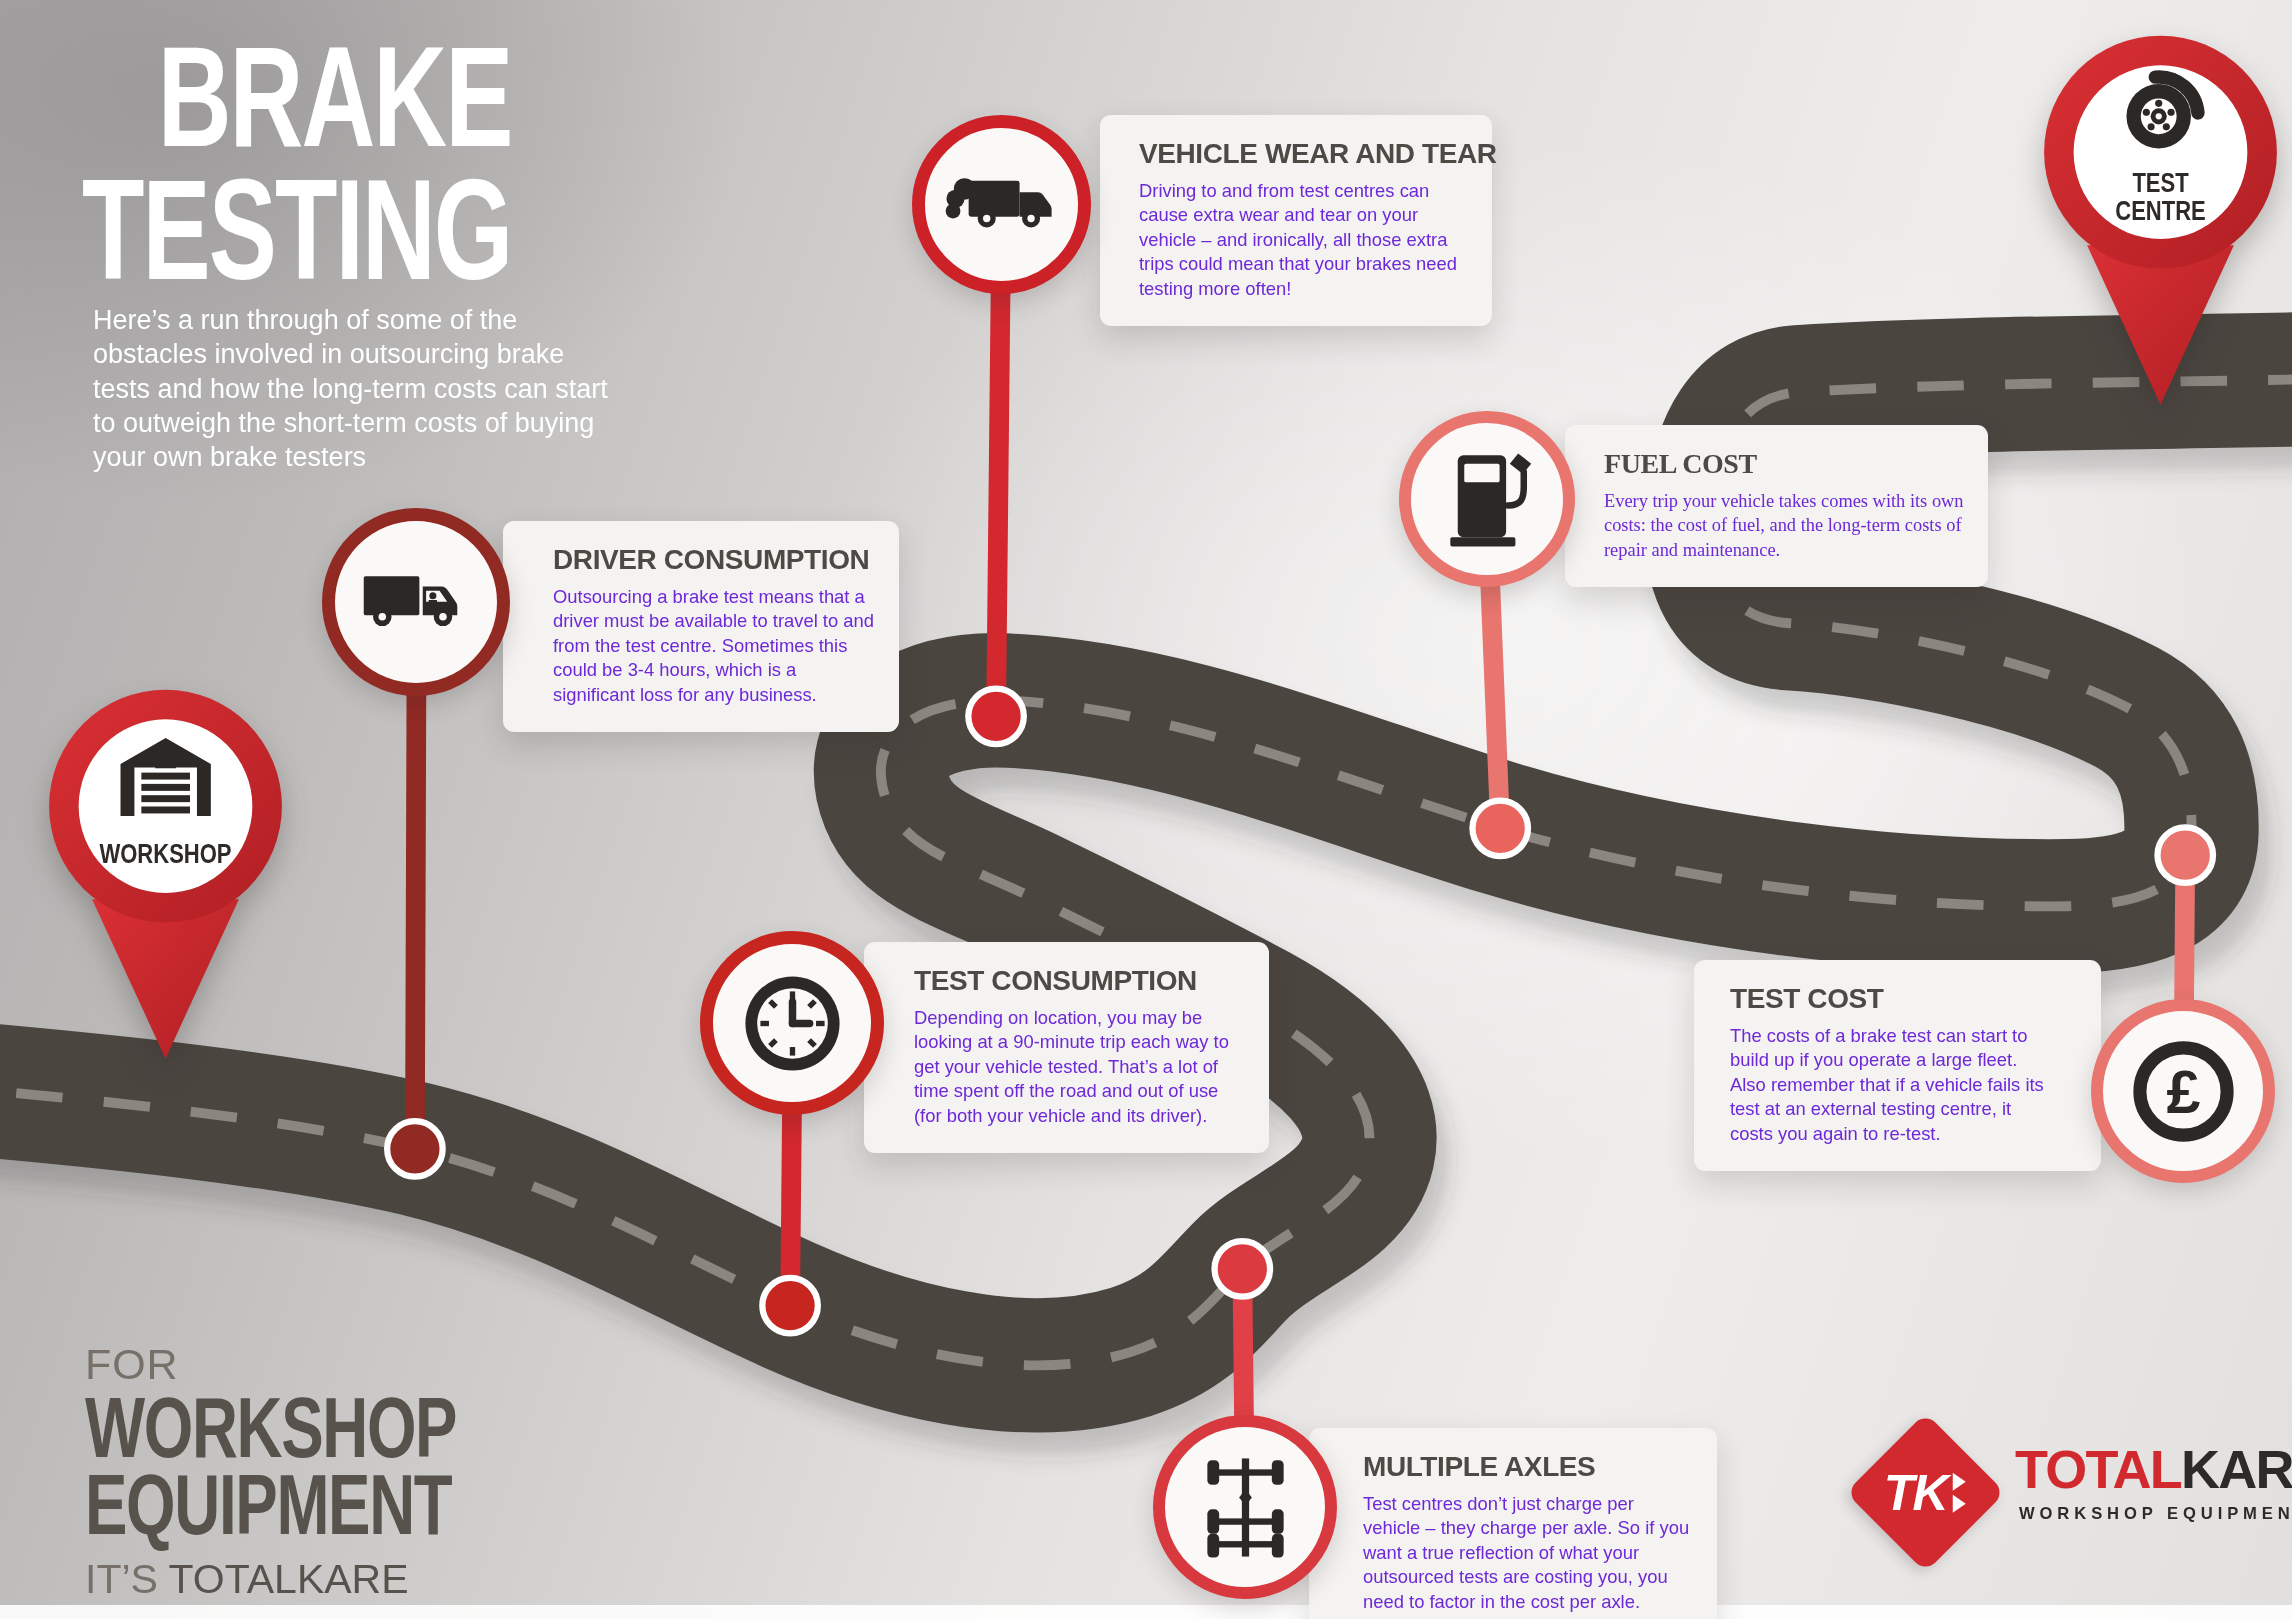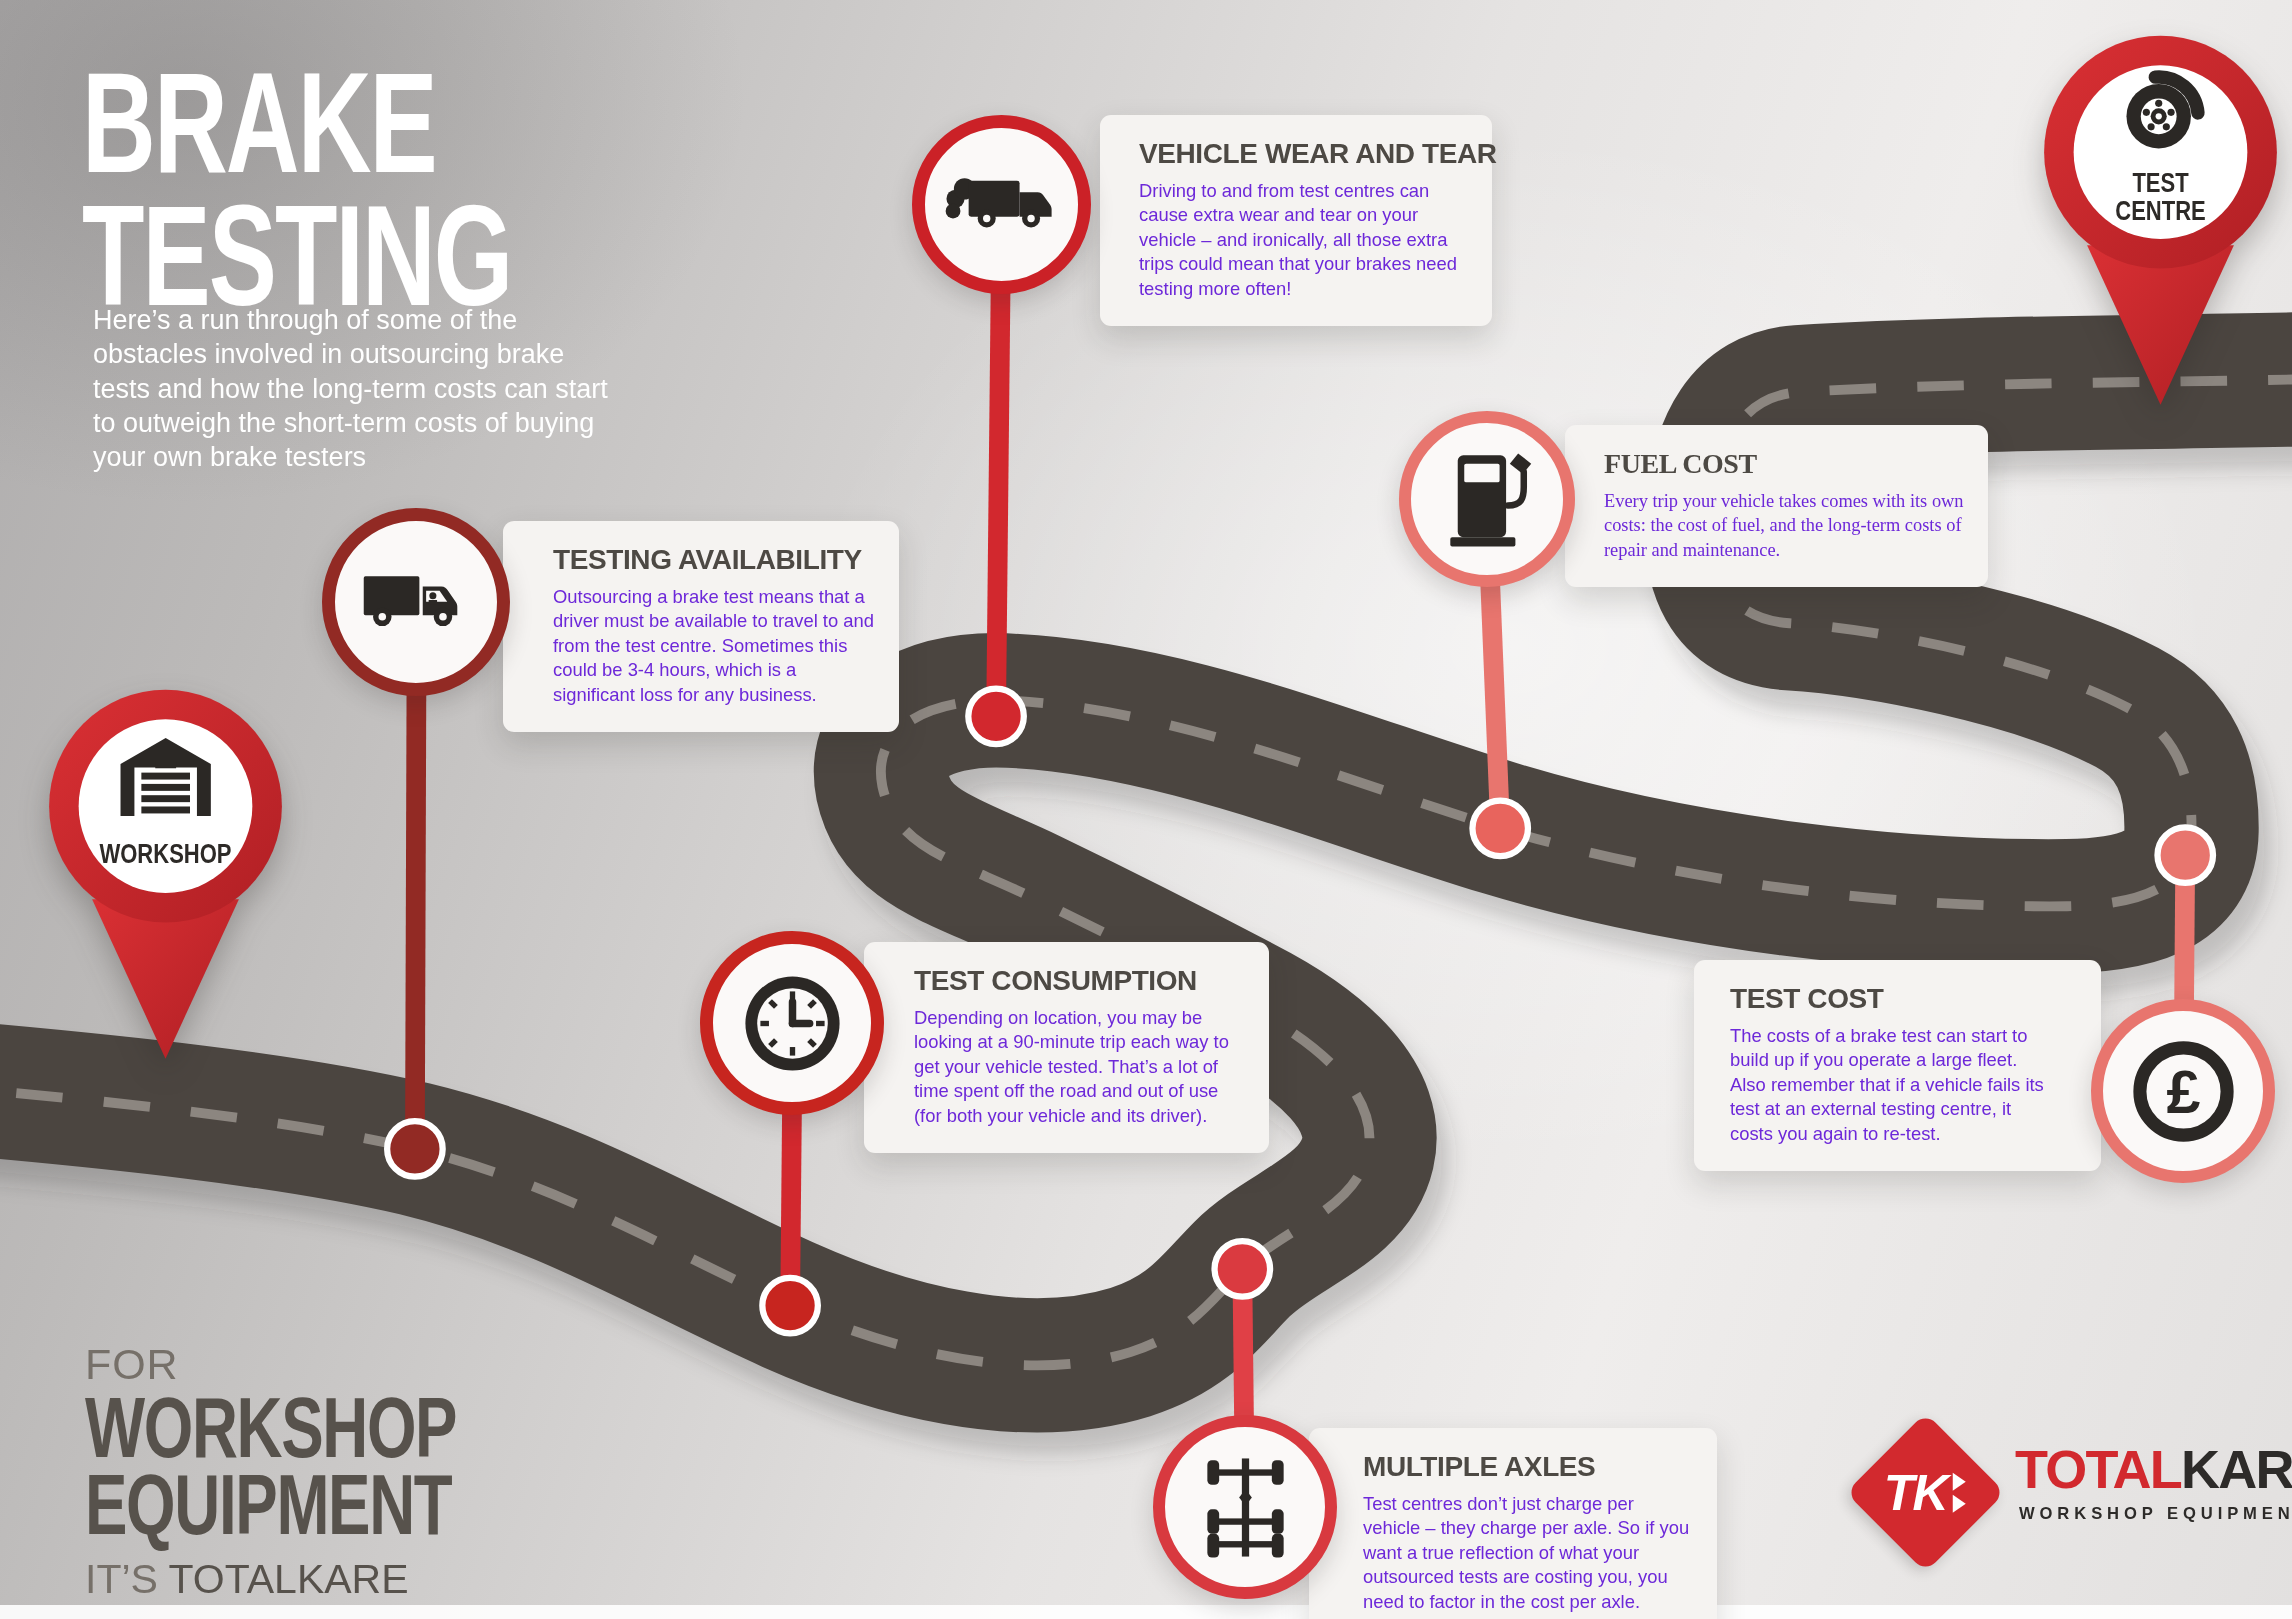--- a/index.html
+++ b/index.html
@@ -6,21 +6,21 @@
   body{width:2293px;height:1619px;overflow:hidden;font-family:"Liberation Sans","DejaVu Sans",sans-serif;}
   .stage{position:relative;width:2293px;height:1619px;overflow:hidden;
     background:
       radial-gradient(806px 582px at 8% 6%, rgba(92,90,90,.28), rgba(92,90,90,0) 70%),
       radial-gradient(985px 716px at 66% 40%, rgba(255,255,255,.55), rgba(255,255,255,0) 72%),
       linear-gradient(108deg,#aeacac 0%,#bcbab9 16%,#d2d0cf 36%,#e5e3e2 54%,#efedec 72%,#e2e0df 100%);}
   .bottom-strip{position:absolute;left:0;bottom:0;width:100%;height:14.3px;background:rgba(255,255,255,.9);}
   svg{display:block;}
   #road-layer{position:absolute;left:0;top:0;z-index:1;}
   
-  .headline{position:absolute;left:82px;top:56px;z-index:3;color:#fff;}
+  .headline{position:absolute;left:82px;top:30px;z-index:3;color:#fff;text-align:right;}
   .headline .line{font-weight:bold;font-size:142px;line-height:133px;letter-spacing:-2.7px;
     transform:scaleX(.72);transform-origin:left top;white-space:nowrap;}
   .subtitle{position:absolute;left:85px;top:303px;width:515px;z-index:3;color:#fff;
     font-weight:normal;font-size:27px;line-height:1.27;margin-left:8px;}
   
   .callout{position:absolute;background:#f5f3f1;border-radius:11px;z-index:4;
     box-shadow:0 12.5px 30px rgba(40,36,33,.16);padding:23px 22px 25px 39px;box-sizing:border-box;}
   .callout h3{margin:0 0 9px 0;font-size:28px;font-weight:bold;color:#4d4944;letter-spacing:-0.4px;white-space:nowrap;}
   .callout p{margin:0;font-size:18.4px;line-height:1.33;color:#6d28d9;}
   
@@ -157,21 +157,21 @@
       <text transform="translate(150,218) scale(0.82,1)" text-anchor="middle" font-size="30" font-weight="bold" fill="#2d2a27">CENTRE</text>
     </svg>
   </div>
 
   <div class="callout" style="left:1100px;top:115px;width:392px;">
     <h3>VEHICLE WEAR AND TEAR</h3>
     <p>Driving to and from test centres can cause extra wear and tear on your vehicle – and ironically, all those extra trips could mean that your brakes need testing more often!</p>
   </div>
 
   <div class="callout" style="left:503px;top:521px;width:396px;padding-left:50px;">
-    <h3>TESTING AVAILABILITY</h3>
+    <h3>DRIVER CONSUMPTION</h3>
     <p>Outsourcing a brake test means that a driver must be available to travel to and from the test centre. Sometimes this could be 3-4 hours, which is a significant loss for any business.</p>
   </div>
 
   <div class="callout" style="left:1565px;top:425px;width:423px;font-family:Liberation Serif, serif;">
     <h3>FUEL COST</h3>
     <p>Every trip your vehicle takes comes with its own costs: the cost of fuel, and the long-term costs of repair and maintenance.</p>
   </div>
 
   <div class="callout" style="left:864px;top:942px;width:405px;padding-left:50px;">
     <h3>TEST CONSUMPTION</h3>

